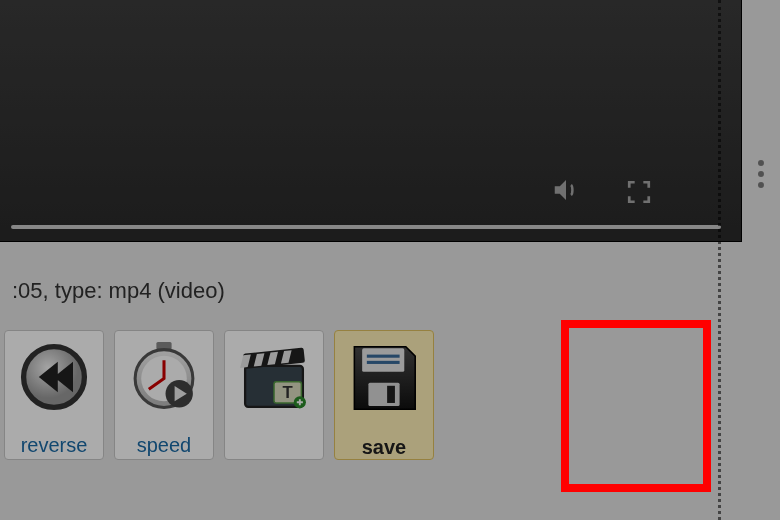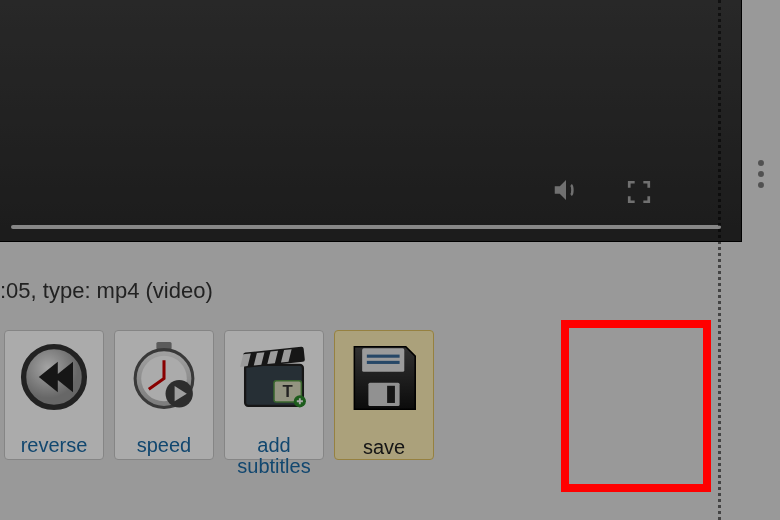--- a/index.html
+++ b/index.html
@@ -4,26 +4,26 @@
 <style>
   html,body{margin:0;padding:0;width:780px;height:520px;overflow:hidden;font-family:"Segoe UI",Tahoma,Arial,sans-serif;background:#e4e4e4;}
   .stage{position:relative;width:780px;height:520px;background:#e4e4e4;}
   .video{position:absolute;left:-10px;top:-10px;width:750px;height:250px;background:linear-gradient(#3d3d3d,#2a2a2a);border:1px solid #000;}
   .video-progress{position:absolute;left:20px;right:20px;bottom:12px;height:4px;background:rgba(255,255,255,0.75);border-radius:2px;}
   .video-icon{position:absolute;bottom:36px;opacity:0.75;}
   .video-icon svg{display:block;}
   .dotted-v{position:absolute;top:0;bottom:0;left:718px;width:0;border-left:3px dotted #000;opacity:0.55;}
   .more-dots{position:absolute;left:758px;top:160px;display:flex;flex-direction:column;gap:5px;}
   .more-dots span{width:6px;height:6px;border-radius:50%;background:#7a7a7a;display:block;}
-  .info{position:absolute;left:0;top:278px;font-size:22px;color:#333;}
+  .info{position:absolute;left:0;top:278px;font-size:22px;color:#333;padding-left:12px;}
   .toolbar{position:absolute;left:4px;top:330px;display:flex;gap:10px;align-items:stretch;}
   .tool{width:100px;height:130px;background:#fff;border:1px solid #c7c7c7;border-radius:4px;display:flex;flex-direction:column;align-items:center;justify-content:flex-start;padding:8px 4px 4px 4px;box-sizing:border-box;}
   .tool .ic{width:80px;height:78px;display:flex;align-items:center;justify-content:center;}
   .tool .lab{margin-top:20px;font-size:20px;color:#1a6aa6;text-align:center;line-height:1.05;}
-  .tool.save{background:#fff0b8;border-color:#e0c160;}
+  .tool.save{background:#fff0b8;border-color:#e0c160;font-weight:bold;}
   .tool.save .lab{color:#222;}
   .save-highlight{position:absolute;left:561px;top:320px;width:150px;height:172px;border:8px solid #ff0000;box-sizing:border-box;pointer-events:none;}
   .dim{position:absolute;inset:0;background:rgba(0,0,0,0.33);pointer-events:none;}
 </style>
 </head>
 <body>
 
 <div class="stage">
 
   <div class="video">
@@ -100,21 +100,20 @@
               <rect x="34" y="16" width="10" height="16" transform="skewX(-20)"></rect>
               <rect x="52" y="16" width="10" height="16" transform="skewX(-20)"></rect>
               <rect x="70" y="16" width="10" height="16" transform="skewX(-20)"></rect>
             </g>
           <rect x="50" y="55" width="36" height="28" rx="3" fill="#dcddc0" stroke="#594" stroke-width="2"></rect>
           <text x="68" y="76" font-size="22" font-weight="bold" fill="#333" text-anchor="middle">T</text>
           <circle cx="84" cy="82" r="8" fill="#2a8a2a"></circle>
             <path d="M80 82 h8 M84 78 v8" stroke="#fff" stroke-width="2.5"></path>
         </svg>
       </div>
-      <div class="lab">add subtitles</div>
     </div>
 
     <div class="tool save">
       <div class="ic">
         <svg width="78" height="78" viewBox="0 0 100 100">
           <defs>
               <linearGradient id="fl" x1="0" y1="0" x2="0" y2="1">
                 <stop offset="0%" stop-color="#4a4a4a"></stop>
                 <stop offset="100%" stop-color="#111"></stop>
               </linearGradient>

